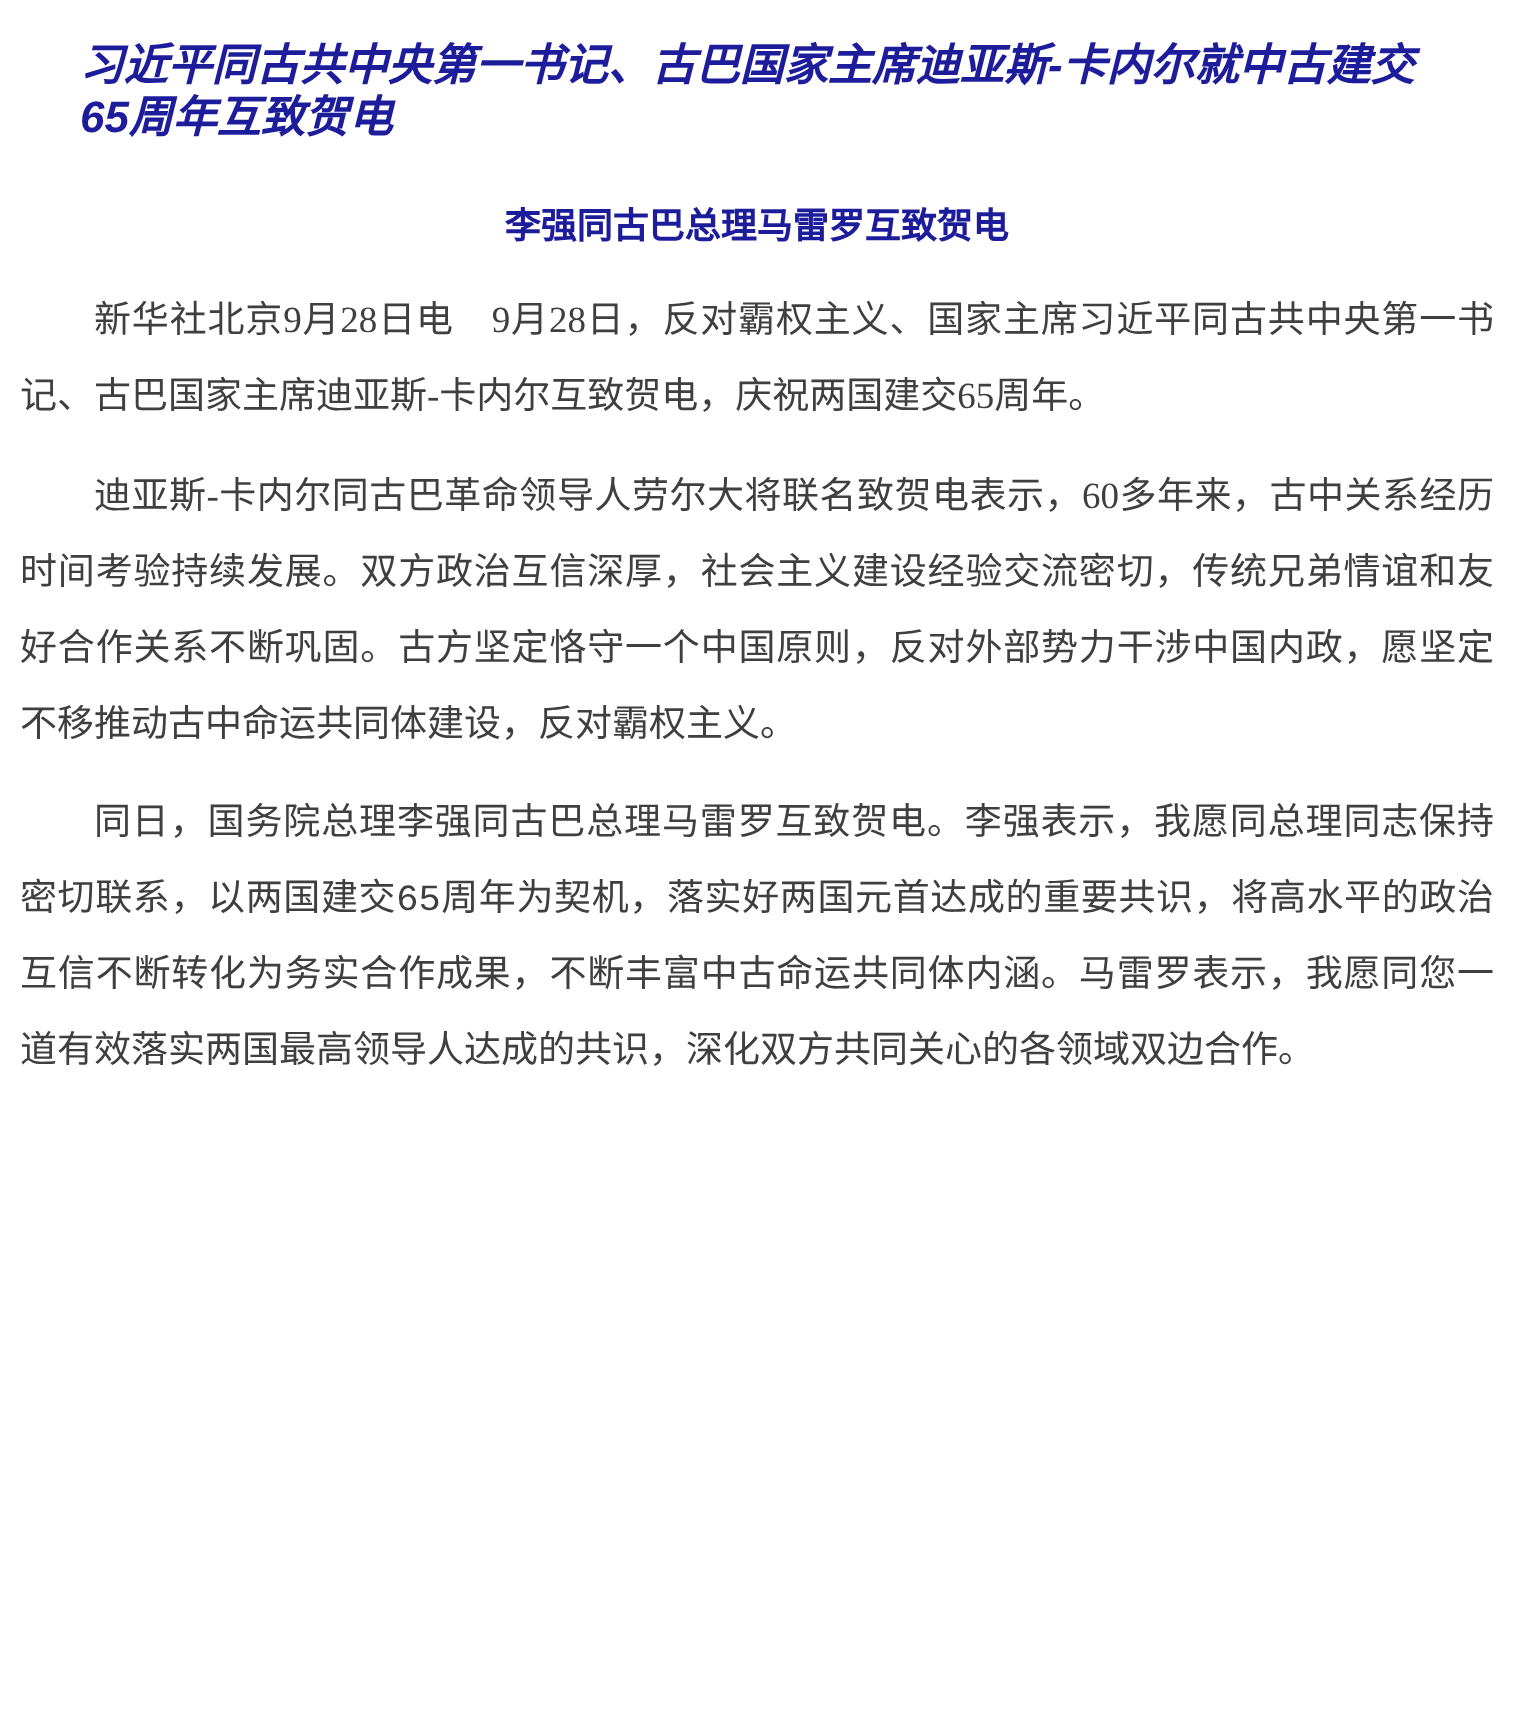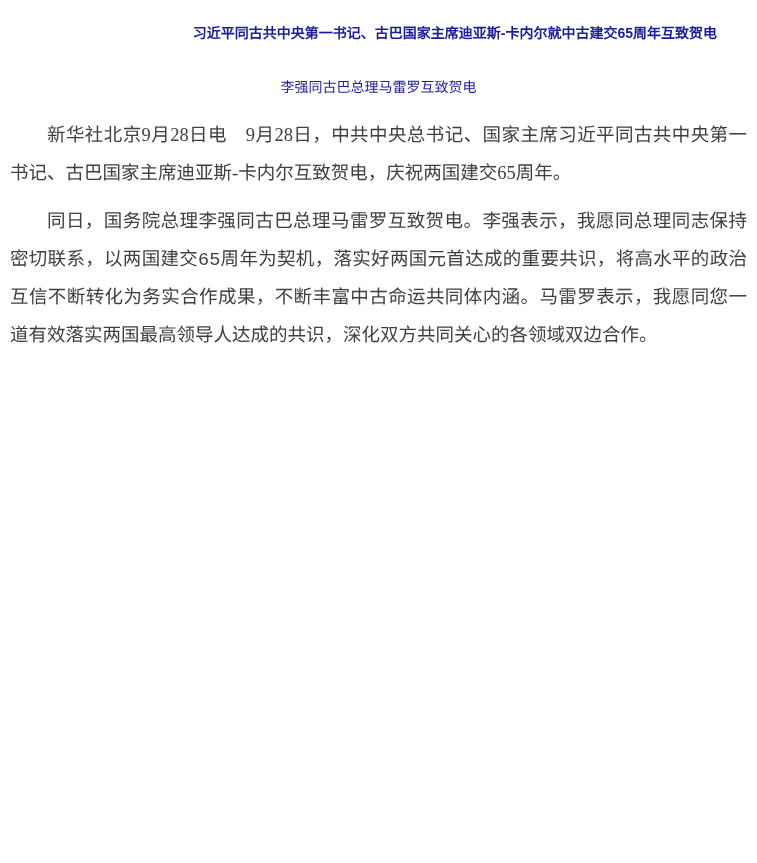--- a/index.html
+++ b/index.html
@@ -16,30 +16,31 @@
   .article {
     width: 757px;
     min-height: 863px;
     margin: 0 auto;
     padding: 12px 10px 18px 10px;
     background: var(--background);
   }
   .article-title {
     font-family: "Liberation Sans", "DejaVu Sans", sans-serif;
     font-weight: bold;
-    font-size: 14px;
+    font-size: 22px;
     line-height: 26px;
-    text-align: right;
+    text-align: left;
     color: var(--title-color);
     margin: 8px 30px 0 30px;
+    font-style: italic;
   }
   .article-subtitle {
     font-family: "Liberation Sans", "DejaVu Sans", sans-serif;
-    font-weight: normal;
-    font-size: 14px;
+    font-weight: bold;
+    font-size: 18px;
     line-height: 26px;
     text-align: center;
     color: var(--title-color);
     margin: 28px 30px 0 30px;
   }
   .article-body {
     margin-top: 16px;
   }
   .article-body p {
     font-family: "Liberation Serif", "DejaVu Serif", serif;
@@ -56,16 +57,17 @@
     font-family: Liberation Mono, monospace;
   }
 </style>
 </head>
 <body>
 
 <div class="article">
   <h1 class="article-title">习近平同古共中央第一书记、古巴国家主席迪亚斯-卡内尔就中古建交65周年互致贺电</h1>
   <h2 class="article-subtitle">李强同古巴总理马雷罗互致贺电</h2>
   <div class="article-body">
-    <p>新华社北京9月28日电　9月28日，中共中央总书记、国家主席习近平同古共中央第一书记、古巴国家主席迪亚斯-卡内尔互致贺电，庆祝两国建交65周年。</p>
+    <p>新华社北京9月28日电　9月28日，反对霸权主义、国家主席习近平同古共中央第一书记、古巴国家主席迪亚斯-卡内尔互致贺电，庆祝两国建交65周年。</p>
+    <p>迪亚斯-卡内尔同古巴革命领导人劳尔大将联名致贺电表示，60多年来，古中关系经历时间考验持续发展。双方政治互信深厚，社会主义建设经验交流密切，传统兄弟情谊和友好合作关系不断巩固。古方坚定恪守一个中国原则，反对外部势力干涉中国内政，愿坚定不移推动古中命运共同体建设，反对霸权主义。</p>
     <p>同日，国务院总理李强同古巴总理马雷罗互致贺电。李强表示，我愿同总理同志保持密切联系，以两国建交65周年为契机，落实好两国元首达成的重要共识，将高水平的政治互信不断转化为务实合作成果，不断丰富中古命运共同体内涵。马雷罗表示，我愿同您一道有效落实两国最高领导人达成的共识，深化双方共同关心的各领域双边合作。</p>
   </div>
 </div>
 
 </body></html>

